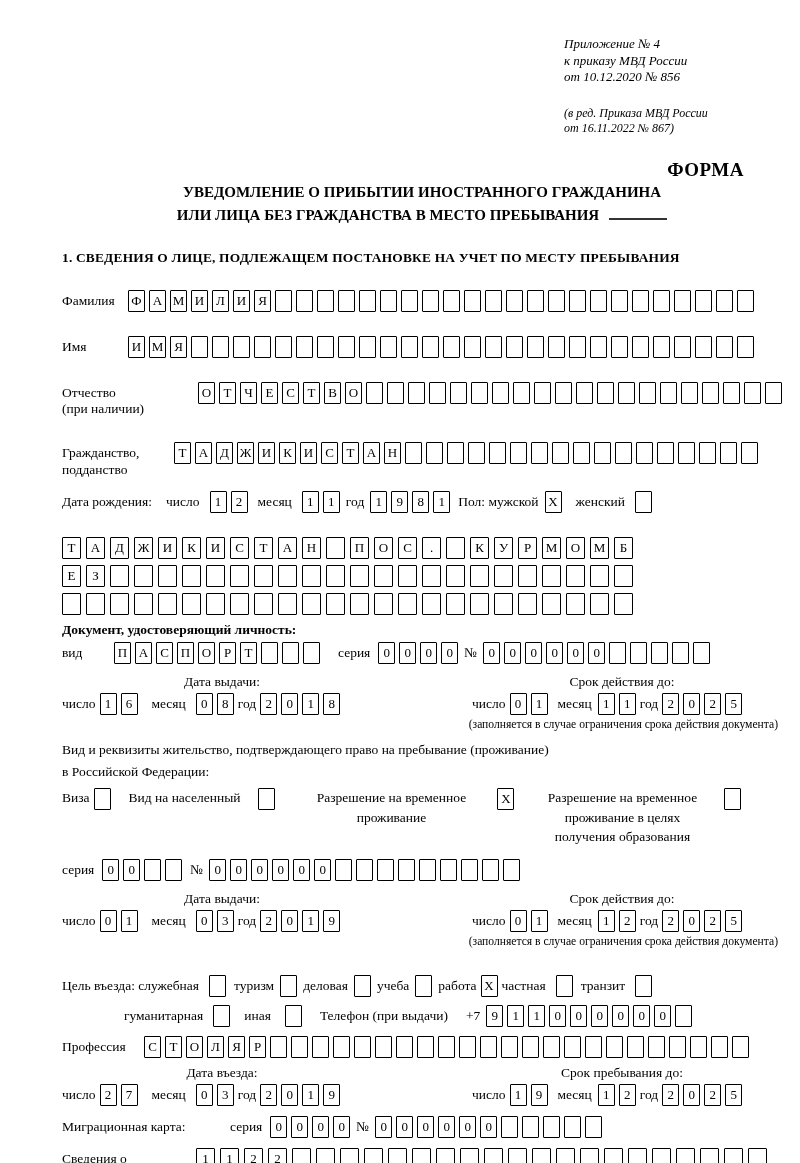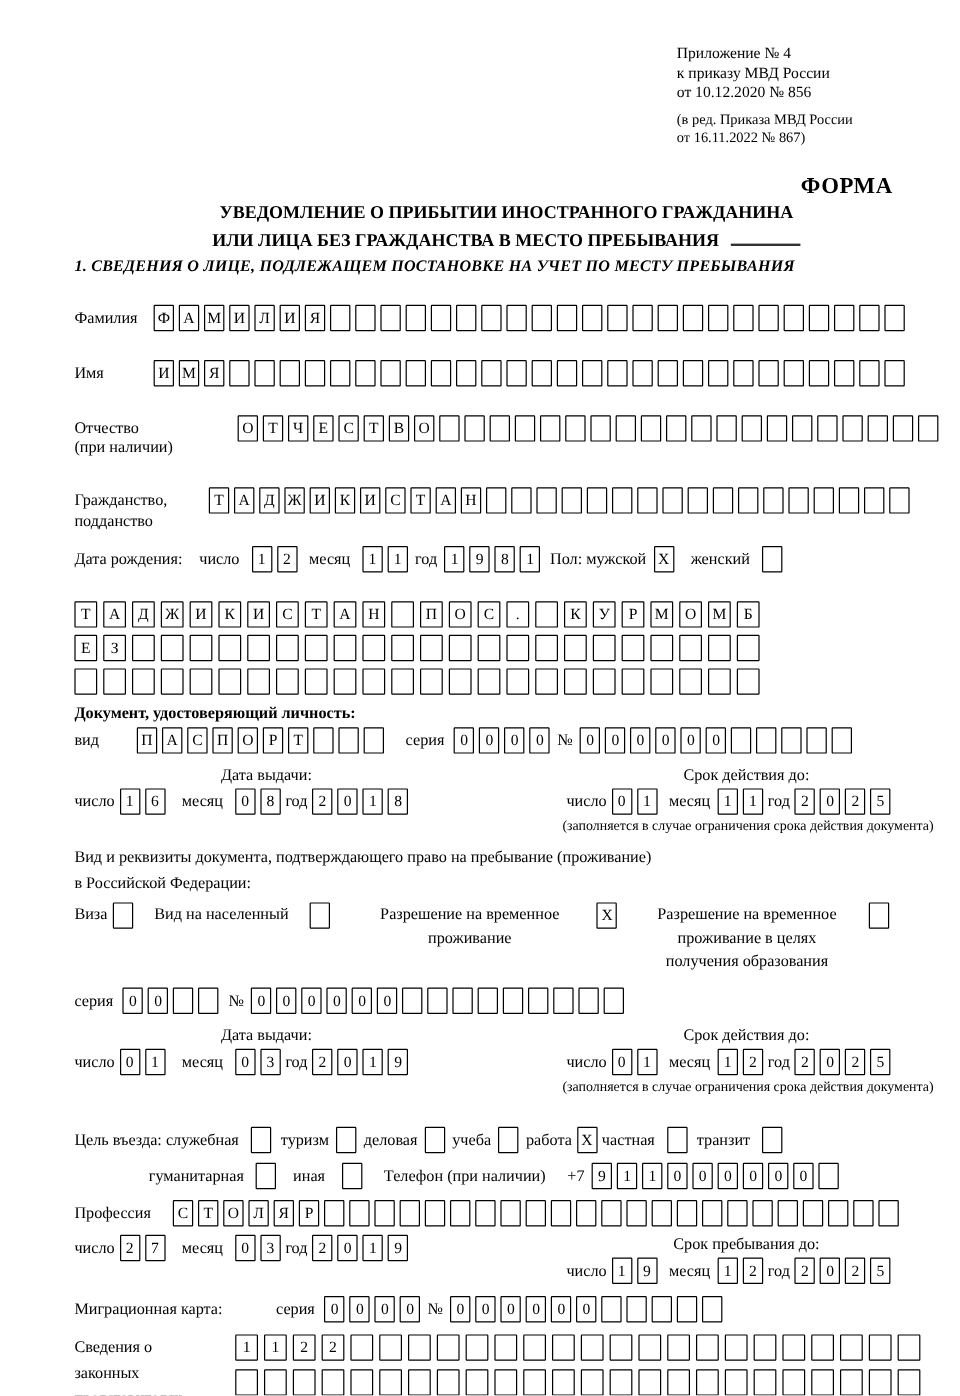--- a/index.html
+++ b/index.html
@@ -5,29 +5,29 @@
   * { margin:0; padding:0; box-sizing:border-box; }
   html,body { background:#fff; }
   body {
     width:800px; height:1163px;
     font-family:"Liberation Serif","DejaVu Serif",serif;
     color:#000; position:relative; overflow:hidden;
   }
   .page { padding:36px 18px 10px 62px; }
 
   
-  .appendix { width:200px; margin-left:auto; margin-right:18px; font-size:13px; line-height:1.28; }
-  .appendix .small { font-size:12px; margin-top:6px; line-height:1.3; }
+  .appendix { width:200px; margin-left:auto; margin-right:18px; font-size:13px; line-height:1.28;font-style:italic; }
+  .appendix .small { font-size:12px; margin-top:20px; line-height:1.3; }
   .forma { text-align:right; margin:22px 38px 0 0; font-weight:bold; font-size:19px; letter-spacing:.5px; }
 
   
   .title { text-align:center; font-weight:bold; font-size:15px; line-height:1.55; }
   .blank-line { display:inline-block; width:58px; border-bottom:2px solid #333; height:14px; margin-left:10px; }
 
-  .sec { font-weight:bold; font-size:13.4px; letter-spacing:.2px;font-style:italic; }
+  .sec { font-weight:bold; font-size:13.4px; margin-top:22px; letter-spacing:.2px; }
 
   .form { margin-top:16px; font-size:13.5px; }
 
   
   .r { display:flex; align-items:flex-start; margin-bottom:7px;margin-top:24px; }
   .lb { flex:none; line-height:1.25; padding-top:3px; }
   .cs { display:flex; gap:4px; flex:none; }
   .c {
     width:17px; height:22px; flex:none;
     border:1.6px solid #000; border-radius:1px;
@@ -448,21 +448,21 @@
               <span class="c">0</span>
               <span class="c">2</span>
               <span class="c">5</span>
             </span>
         </div>
         <div class="note">(заполняется в случае ограничения срока действия документа)</div>
       </div>
     </div>
 
     <div class="plain">
-      <div>Вид и реквизиты документа, подтверждающего право на пребывание (проживание)</div>
+      <div>Вид и реквизиты жительство, подтверждающего право на пребывание (проживание)</div>
       <div>в Российской Федерации:</div>
     </div>
 
     <div class="chkrow">
       <span class="pt2">Виза</span>
         <span class="gap4"></span>
       <span class="cs">
           <span class="c"></span>
         </span>
         <span class="gap18"></span>
@@ -631,21 +631,21 @@
       <span class="cs">
           <span class="c"></span>
         </span>
         <span class="gap14"></span>
       <span>иная</span>
         <span class="gap14"></span>
       <span class="cs">
           <span class="c"></span>
         </span>
         <span class="gap18"></span>
-      <span>Телефон (при наличии)</span>
+      <span>Телефон (при выдачи)</span>
         <span class="gap18"></span>
       <span>+7</span>
         <span class="gap6"></span>
       <span class="cs">
           <span class="c">9</span>
           <span class="c">1</span>
           <span class="c">1</span>
           <span class="c">0</span>
           <span class="c">0</span>
           <span class="c">0</span>
@@ -686,20 +686,21 @@
           <span class="c"></span>
           <span class="c"></span>
           <span class="c"></span>
           <span class="c"></span>
           <span class="c"></span>
         </div>
     </div>
 
     <div class="datepair" style="margin-top:6px">
       <div class="dp-left">
+        <div class="dp-head-l">Дата въезда:</div>
         <div class="inline">
           <span>число</span>
             <span class="gap4"></span>
           <span class="cs">
               <span class="c">2</span>
               <span class="c">7</span>
             </span>
             <span class="gap14"></span>
           <span>месяц</span>
             <span class="gap10"></span>

